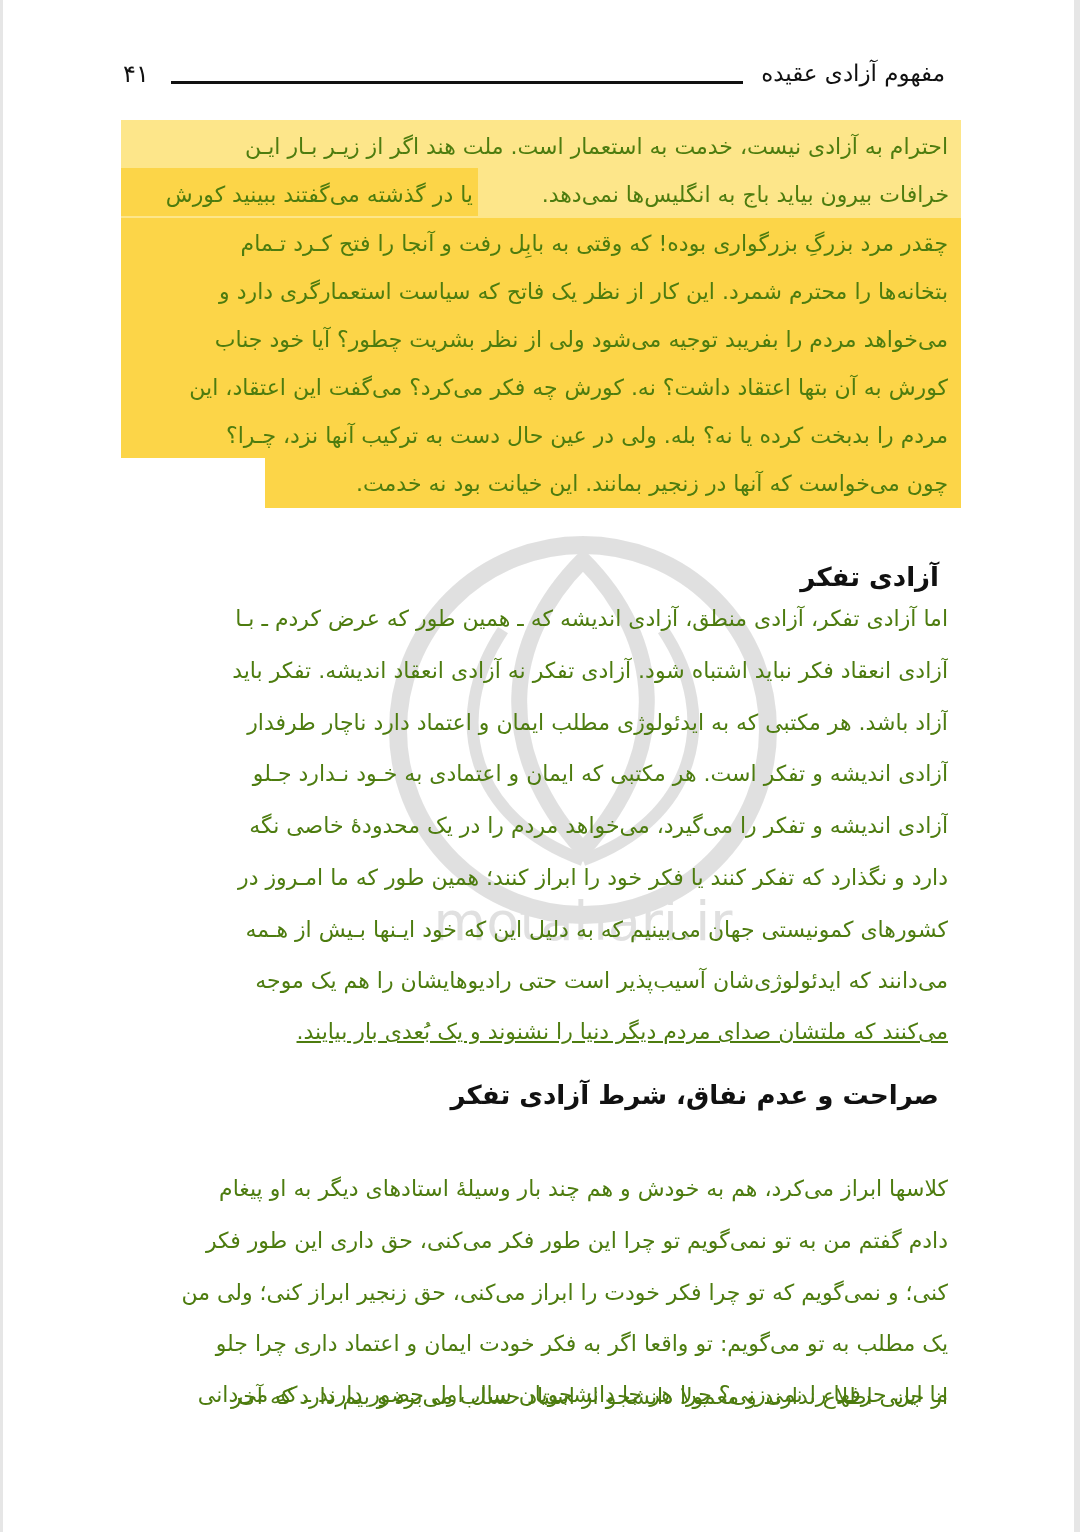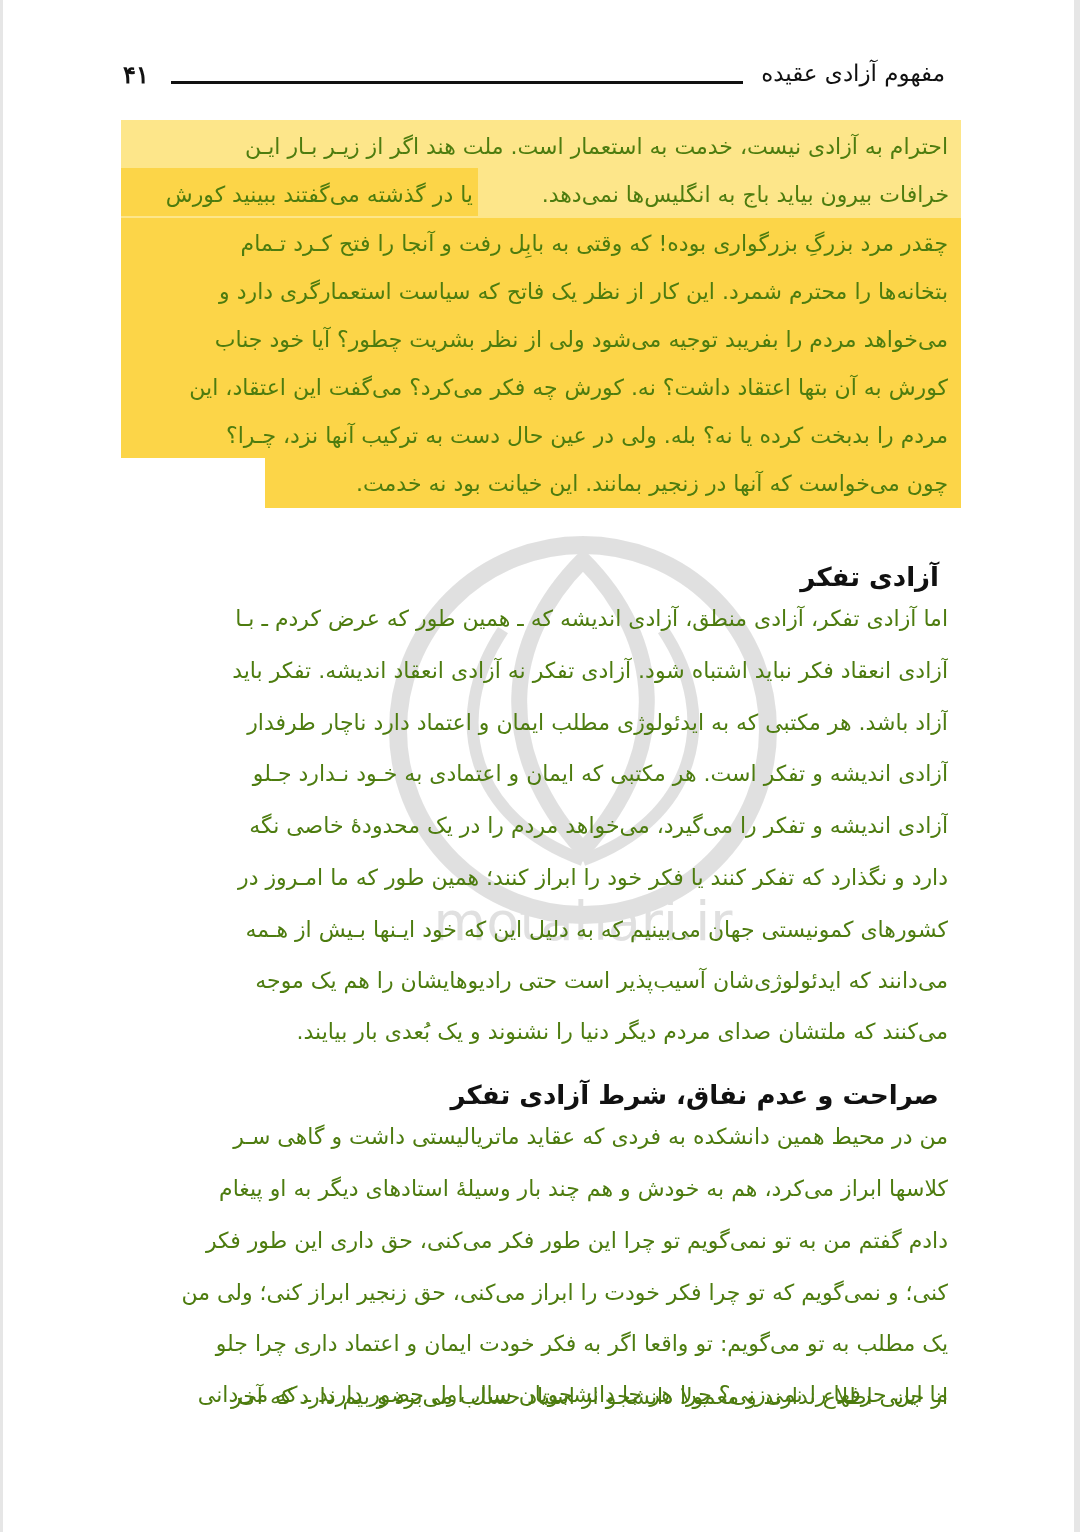--- a/index.html
+++ b/index.html
@@ -54,21 +54,20 @@
       right: 202px;
       top: 23px;
       height: 3px;
       background: #111;
     }
     .header-page {
       position: absolute;
       left: 0;
       top: 2px;
       font-size: 24px;
-      font-weight: bold;
     }
     .line {
       position: absolute;
       left: 130px;
       width: 815px;
       height: 50px;
       line-height: 50px;
       white-space: nowrap;
       overflow: hidden;
       text-align: right;
@@ -130,24 +129,23 @@
 
   <div class="heading" style="top:562px;">آزادی تفکر</div>
   <div class="line" style="top:594px;">اما آزادی تفکر، آزادی منطق، آزادی اندیشه که ـ همین طور که عرض کردم ـ بـا</div>
   <div class="line" style="top:646px;">آزادی انعقاد فکر نباید اشتباه شود. آزادی تفکر نه آزادی انعقاد اندیشه. تفکر باید</div>
   <div class="line" style="top:698px;">آزاد باشد. هر مکتبی که به ایدئولوژی مطلب ایمان و اعتماد دارد ناچار طرفدار</div>
   <div class="line" style="top:749px;">آزادی اندیشه و تفکر است. هر مکتبی که ایمان و اعتمادی به خـود نـدارد جـلو</div>
   <div class="line" style="top:801px;">آزادی اندیشه و تفکر را می‌گیرد، می‌خواهد مردم را در یک محدودهٔ خاصی نگه</div>
   <div class="line" style="top:853px;">دارد و نگذارد که تفکر کنند یا فکر خود را ابراز کنند؛ همین طور که ما امـروز در</div>
   <div class="line" style="top:905px;">کشورهای کمونیستی جهان می‌بینیم که به دلیل این که خود ایـنها بـیش از هـمه</div>
   <div class="line" style="top:956px;">می‌دانند که ایدئولوژی‌شان آسیب‌پذیر است حتی رادیوهایشان را هم یک موجه</div>
-  <div class="line" style="top:1007px; text-align:right;">می‌کنند که ملتشان صدای مردم دیگر دنیا را نشنوند و یک بُعدی بار بیایند.</div>
+  <div class="line" style="top:1007px; text-align:right;text-decoration:underline;">می‌کنند که ملتشان صدای مردم دیگر دنیا را نشنوند و یک بُعدی بار بیایند.</div>
 
   <div class="heading" style="top:1080px;">صراحت و عدم نفاق، شرط آزادی تفکر</div>
-  <div class="line" style="top:1112px;">من در محیط همین دانشکده به فردی که عقاید ماتریالیستی داشت و گاهی سـر</div>
   <div class="line" style="top:1164px;">کلاسها ابراز می‌کرد، هم به خودش و هم چند بار وسیلهٔ استادهای دیگر به او پیغام</div>
   <div class="line" style="top:1216px;">دادم گفتم من به تو نمی‌گویم تو چرا این طور فکر می‌کنی، حق داری این طور فکر</div>
   <div class="line" style="top:1268px;">کنی؛ و نمی‌گویم که تو چرا فکر خودت را ابراز می‌کنی، حق زنجیر ابراز کنی؛ ولی من</div>
   <div class="line" style="top:1319px;">یک مطلب به تو می‌گویم: تو واقعا اگر به فکر خودت ایمان و اعتماد داری چرا جلو</div>
   <div class="line" style="top:1370px;">ما این حرفها را نمی‌زنی؟ چرا هر جا دانشجویان سال اول حضور دارند ـ که می‌دانی</div>
   <div class="line" style="top:1372px;">از جایی اطلاع ندارند و معمولا دانشجو از استاد حساب می‌برد و بیم دارد که آخر</div>
 
 </div>
 
 </body></html>

